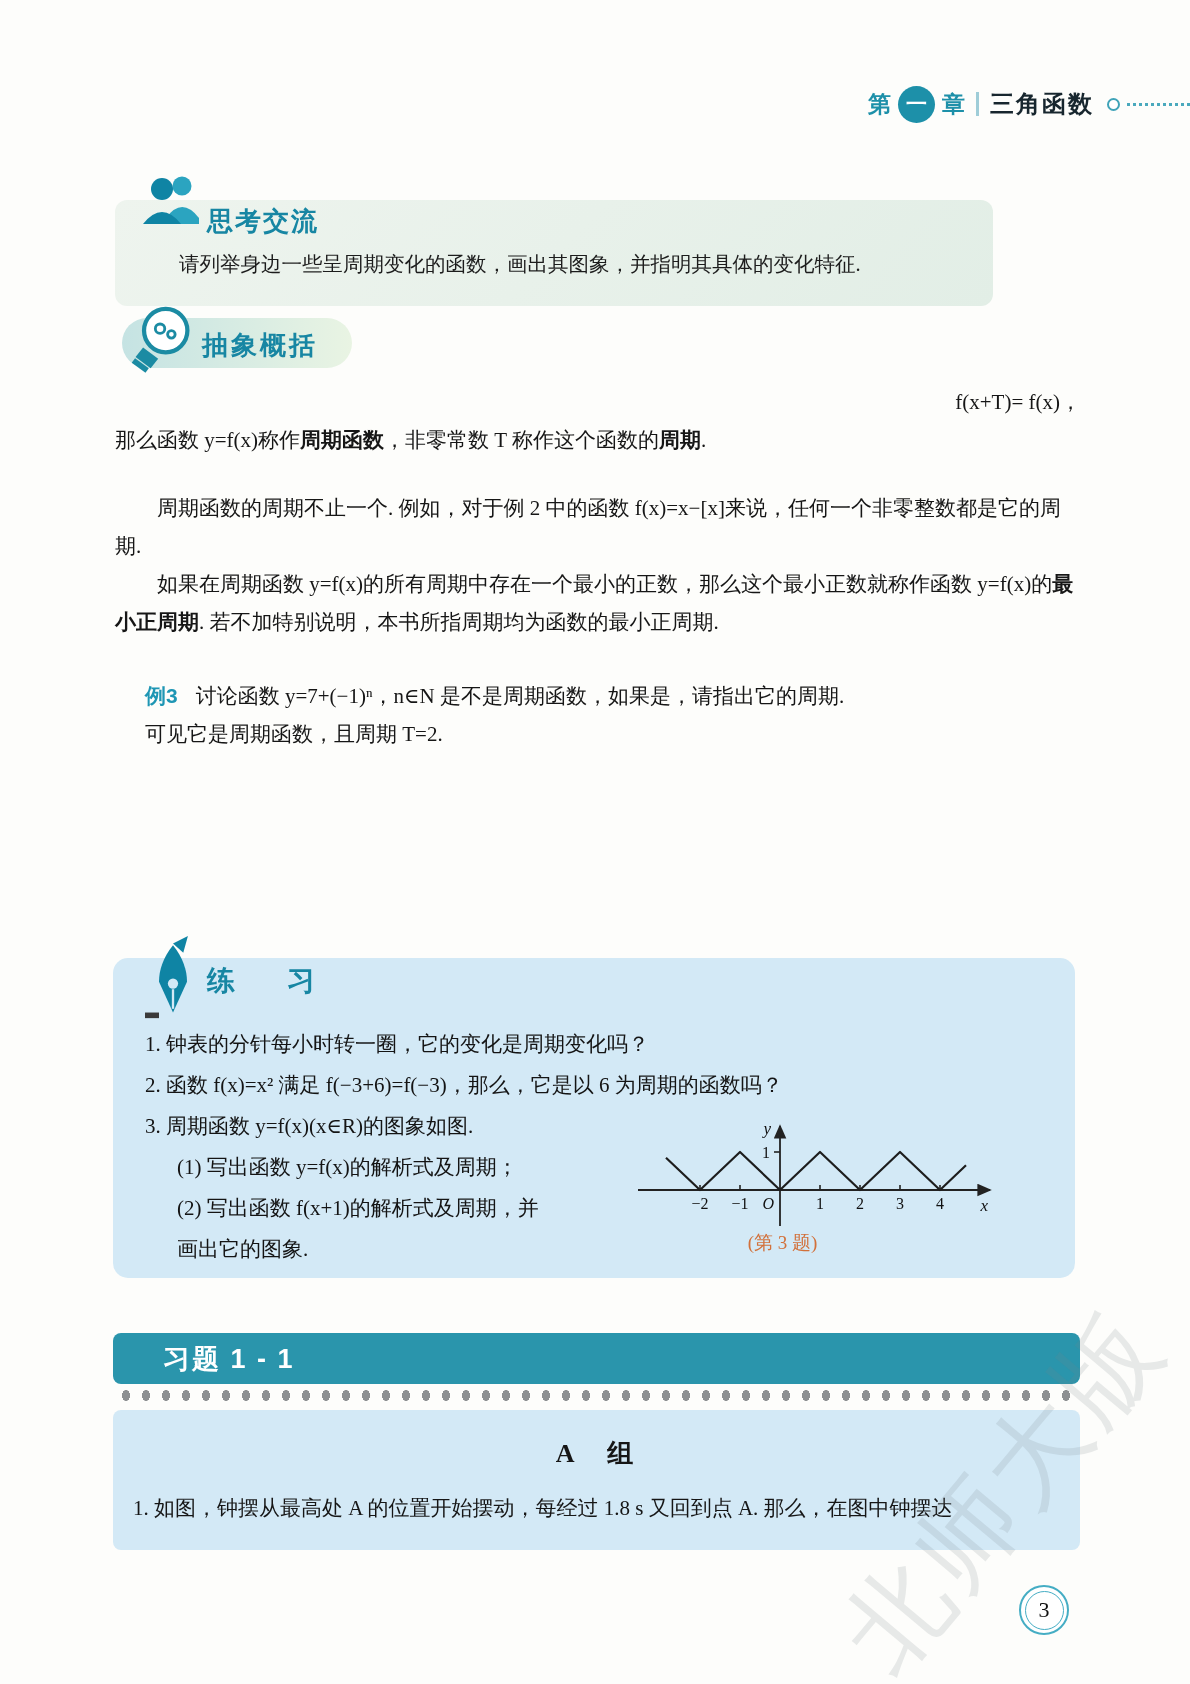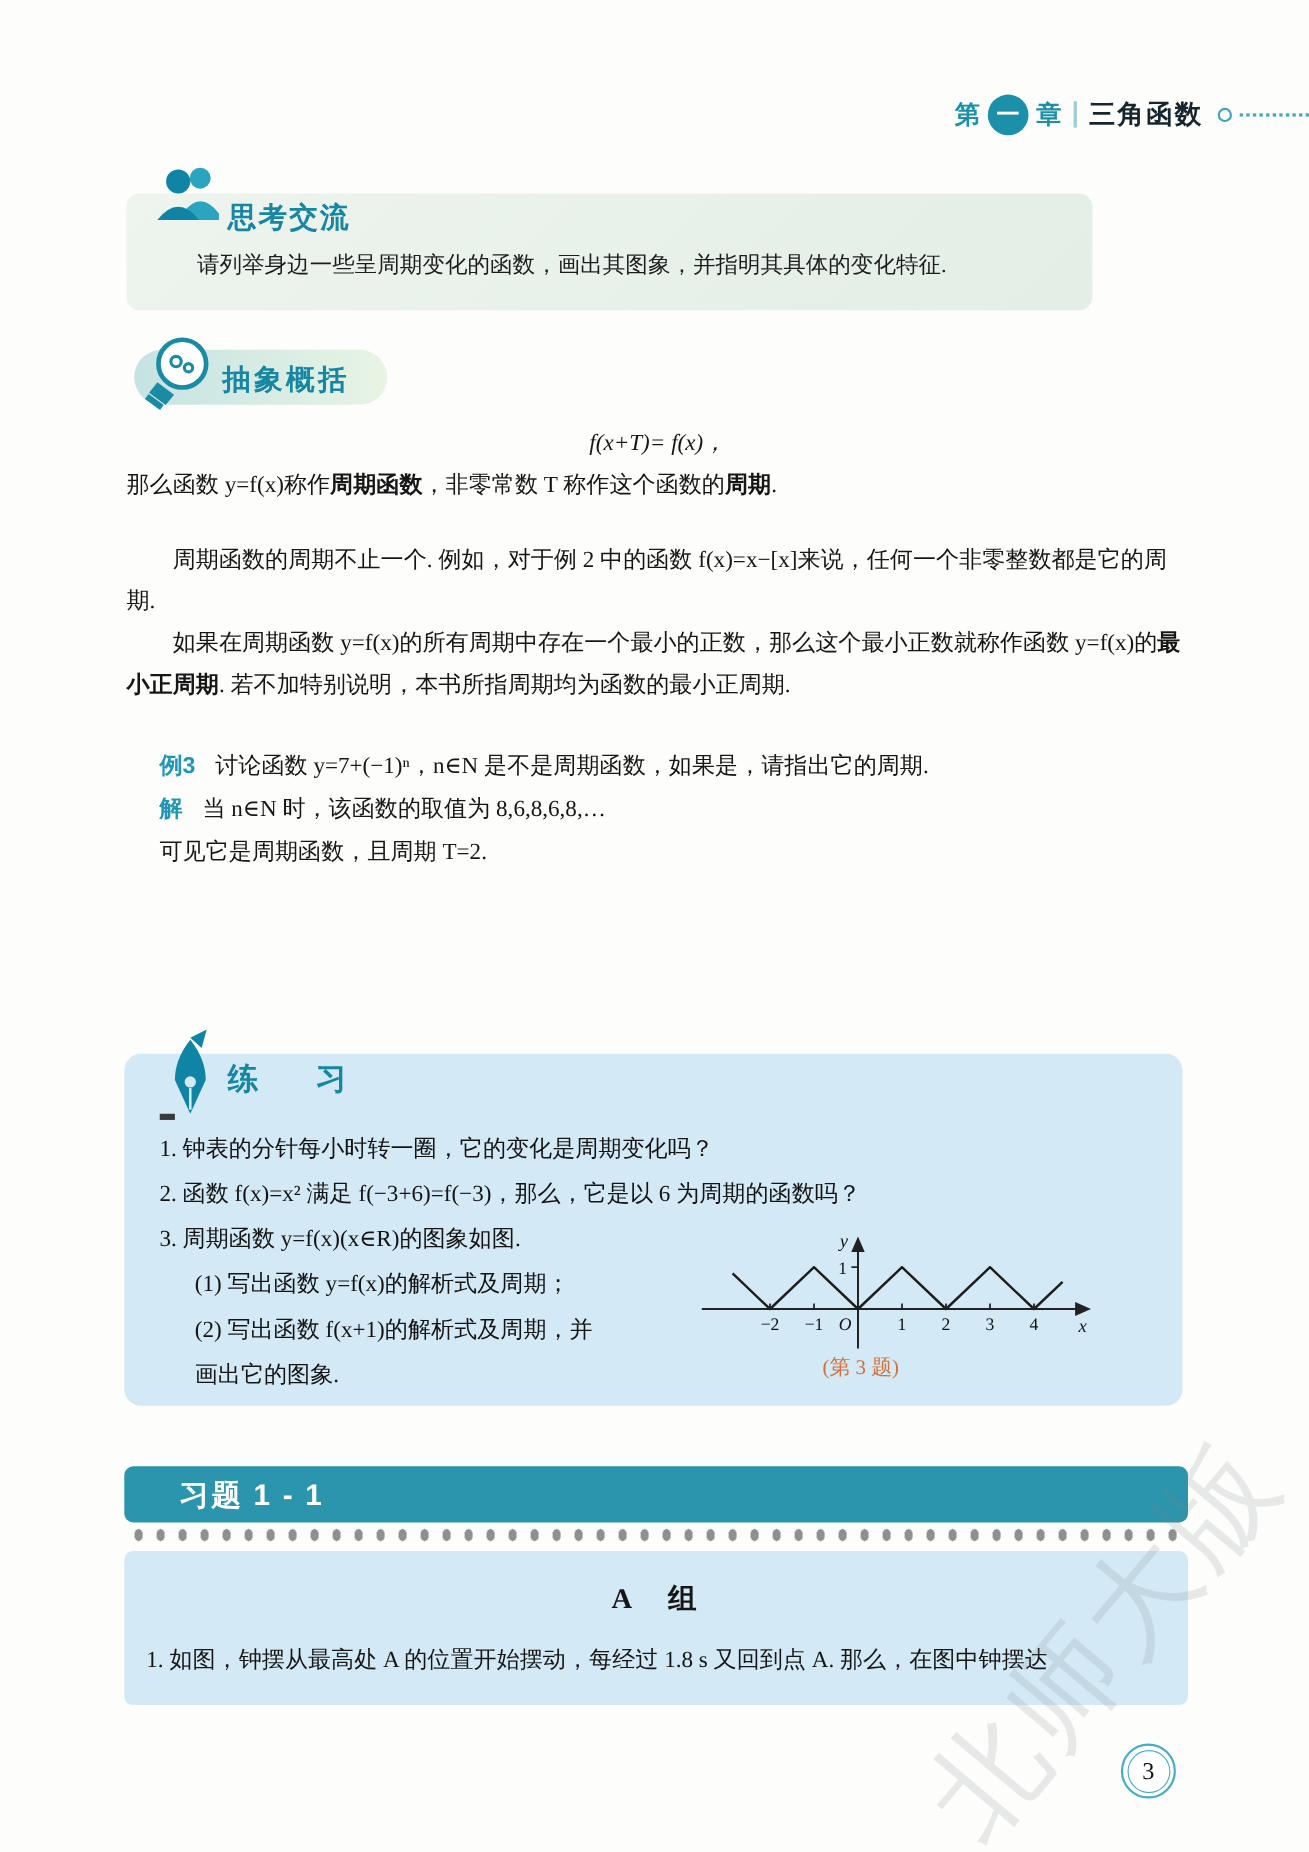--- a/index.html
+++ b/index.html
@@ -24,21 +24,21 @@
   .ch-divider { width:3px; height:24px; background:#9fcdd8; margin:0 4px; }
   .ch-title { color:#17262e; font-weight:bold; font-size:24px; letter-spacing:2px; }
   .ring {
     width:9px; height:9px; border:2.5px solid #3fa3b8; border-radius:50%;
     background:#fff; flex:0 0 auto; margin-left:6px;
   }
   .dotline { flex:1; border-top:3px dotted #4aa9bd; height:0; }
 
   
   .think-box {
-    position:absolute; left:115px; top:176px; width:878px; height:106px;
+    position:absolute; left:115px; top:200px; width:878px; height:106px;
     background:linear-gradient(135deg,#eef4ee 0%,#e2eee6 100%);
     border-radius:12px;
   }
   .think-icon { position:absolute; left:26px; top:-26px; }
   .think-title {
     position:absolute; left:92px; top:4px; color:#1786a3;
     font-weight:bold; font-size:26px; letter-spacing:2px;
   }
   .think-body { position:absolute; left:64px; top:50px; right:28px; font-size:20.5px; color:#1c1c1c; }
 
@@ -51,21 +51,21 @@
   .bulb-wrap { position:absolute; left:6px; top:-14px; }
   .abstract-title {
     position:absolute; left:80px; top:10px; color:#1786a3;
     font-weight:bold; font-size:26px; letter-spacing:3px;
   }
 
   
   .main-text { position:absolute; left:115px; top:383px; width:966px; font-size:21px; line-height:38px; }
   .main-text p { margin:0; }
   .indent { text-indent:2em; }
-  .formula { text-align:center; font-style:italic; }
+  .formula { text-align:right; }
   .bold-term { font-weight:bold; }
   .ex-block { margin-top:36px !important; }
   .ex-line { margin-left:30px !important; }
   .lbl {
     color:#1e96b4; font-weight:bold; margin-right:18px;
     font-family:"Liberation Sans","DejaVu Sans",sans-serif;
     text-align:center;
   }
 
   
@@ -173,21 +173,20 @@
     </span>
     <span class="abstract-title sans">抽象概括</span>
   </div>
 
   <div class="main-text">
     <p class="formula">f(x+T)= f(x)，</p>
     <p><span>那么函数 y=f(x)称作</span><span class="bold-term">周期函数</span><span>，非零常数 T 称作这个函数的</span><span class="bold-term">周期</span><span>.</span></p>
     <p class="indent" style="margin-top:30px">周期函数的周期不止一个. 例如，对于例 2 中的函数 f(x)=x−[x]来说，任何一个非零整数都是它的周期.</p>
     <p class="indent"><span>如果在周期函数 y=f(x)的所有周期中存在一个最小的正数，那么这个最小正数就称作函数 y=f(x)的</span><span class="bold-term">最小正周期</span><span>. 若不加特别说明，本书所指周期均为函数的最小正周期.</span></p>
     <p class="ex-block ex-line"><span class="lbl">例3</span><span>讨论函数 y=7+(−1)ⁿ，n∈N 是不是周期函数，如果是，请指出它的周期.</span></p>
-    <p class="ex-line"><span class="lbl">解</span><span>当 n∈N 时，该函数的取值为 8,6,8,6,8,…</span></p>
     <p class="ex-line">可见它是周期函数，且周期 T=2.</p>
   </div>
 
   <div class="practice-box">
     <span class="pen-wrap">
       <svg width="56" height="88" viewBox="0 0 60 94">
         <path d="M30 10 L46 2 L41 20 Z" fill="#0f84a4"></path>
         <path d="M30 12 C41 26 45 39 45 51 L30 84 L15 51 C15 39 19 26 30 12 Z" fill="#0f84a4"></path>
         <circle cx="30" cy="53" r="5.5" fill="#d3e9f6"></circle>
         <line x1="30" y1="59" x2="30" y2="80" stroke="#d3e9f6" stroke-width="2.5"></line>

